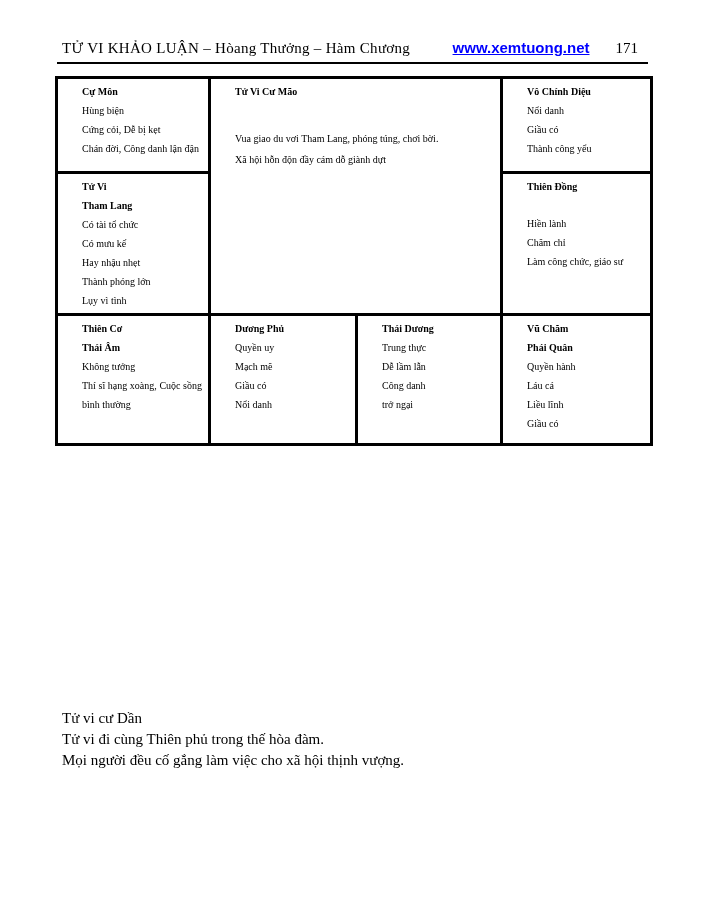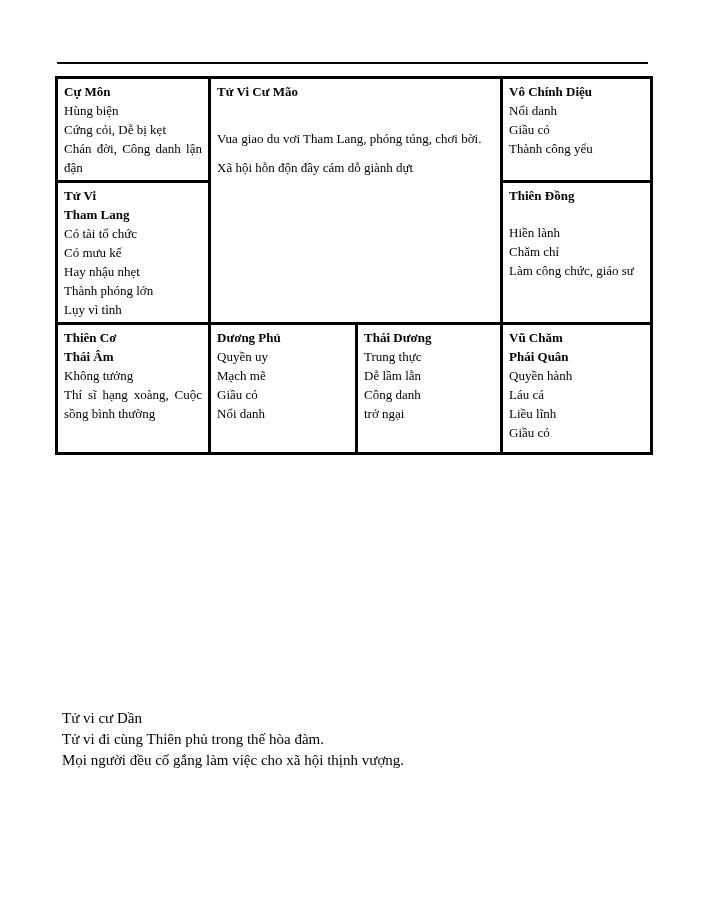--- a/index.html
+++ b/index.html
@@ -56,23 +56,23 @@
     position: absolute;
     left: 55px;
     top: 76px;
     width: 595px;
     border-collapse: collapse;
     table-layout: fixed;
   }
   table.astro td {
     border: 3px solid #000000;
     vertical-align: top;
-    padding: 3px 6px 3px 6px;
+    padding: 3px 6px 3px 24px;
     line-height: 19px;
-    font-size: 13px;
+    font-size: 10px;
   }
   .cell-title { font-weight: bold; }
   .just { text-align: justify; }
   .center-cell { padding: 57px 8px 3px 9px; }
   .center-body { margin-top: 27px; text-align: justify; line-height: 21px; }
   .gap-top { margin-top: 18px; }
 
   
   .footer {
     position: absolute;
@@ -82,41 +82,46 @@
     line-height: 21px;
     font-size: 15px;
   }
   .footer-title { font-weight: bold; }
 </style>
 </head>
 <body>
 
 <div class="page">
 
+  <div class="header">
+    <span class="header-title">TỬ VI KHẢO LUẬN – Hòang Thưởng – Hàm Chương</span>
+    <span class="header-link">www.xemtuong.net</span>
+    <span class="header-page">171</span>
+  </div>
   <div class="rule"></div>
 
   <table class="astro">
     <colgroup>
       <col style="width:153px">
         <col style="width:147px">
         <col style="width:145px">
         <col style="width:150px">
     </colgroup>
     <tbody>
         <tr style="height:95px">
       <td>
         <div class="cell-title">Cự Môn</div>
         <div>Hùng biện</div>
         <div class="just">Cứng cỏi, Dễ bị kẹt</div>
         <div class="just">Chán đời, Công danh lận đận</div>
       </td>
       <td class="center-cell" colspan="2" rowspan="2">
         <div class="cell-title">Tử Vi Cư Mão</div>
         <div class="center-body">Vua giao du vơi Tham Lang, phóng túng, chơi bời.</div>
-        <div class="center-body" style="margin-top:8px">Xã hội hỗn độn đầy cám dỗ giành dựt</div>
+        <div class="center-body" style="margin-top:0">Xã hội hỗn độn đầy cám dỗ giành dựt</div>
       </td>
       <td>
         <div class="cell-title">Vô Chính Diệu</div>
         <div>Nổi danh</div>
         <div>Giầu có</div>
         <div>Thành công yểu</div>
       </td>
     </tr>
     <tr style="height:131px">
       <td>

